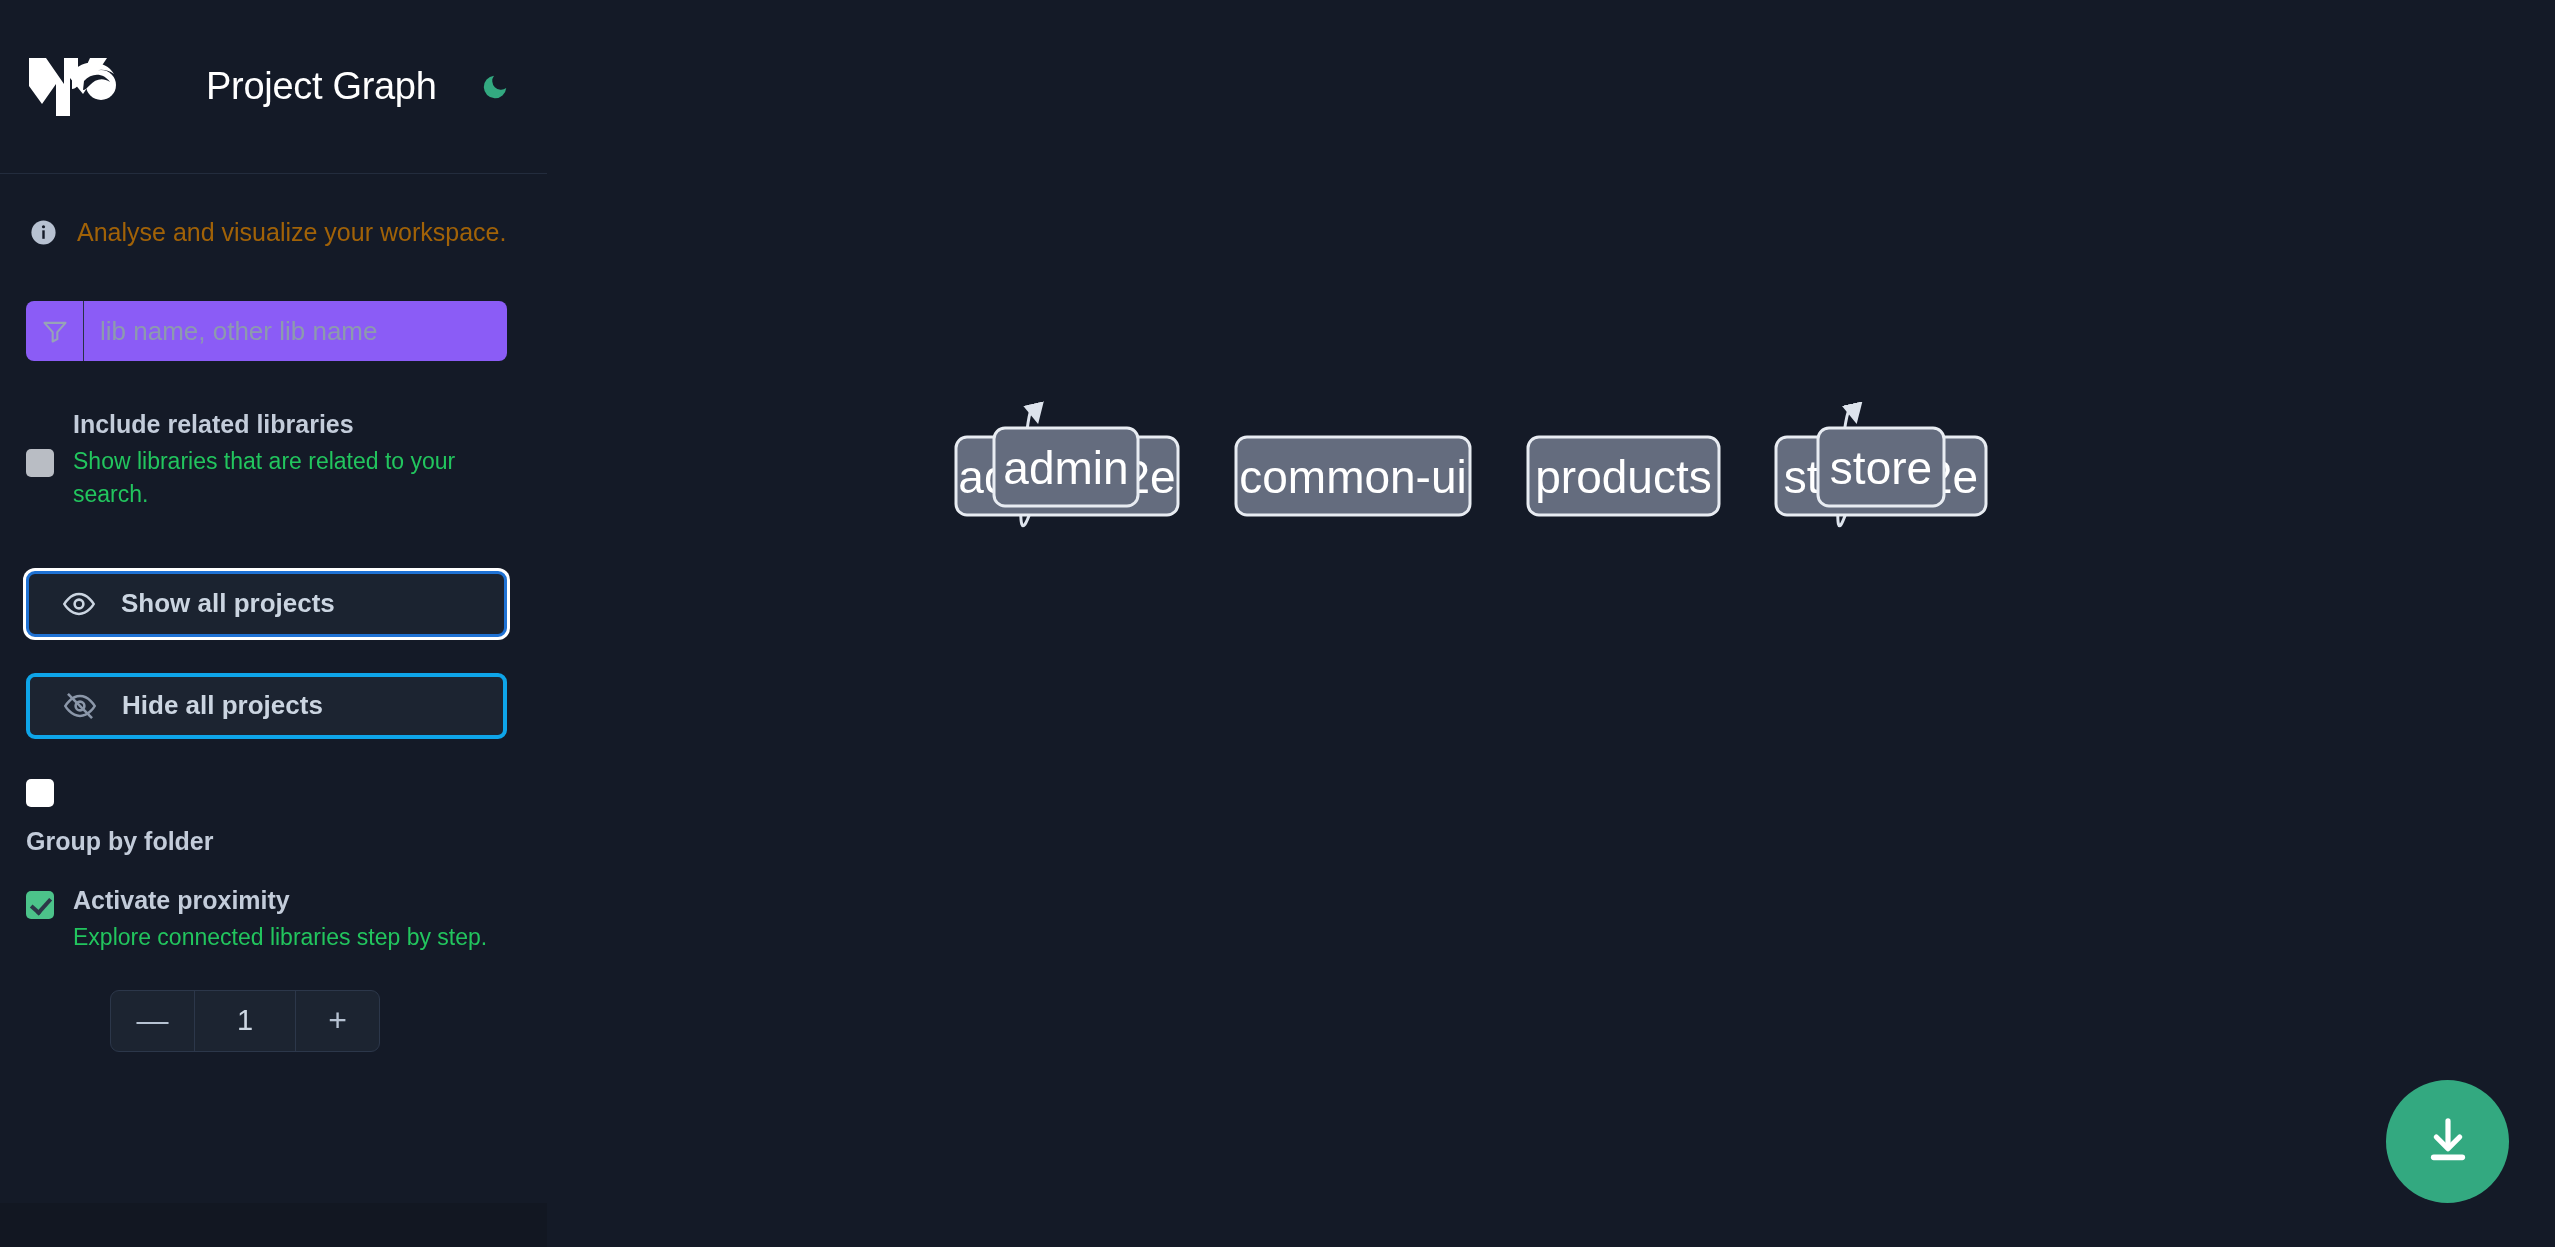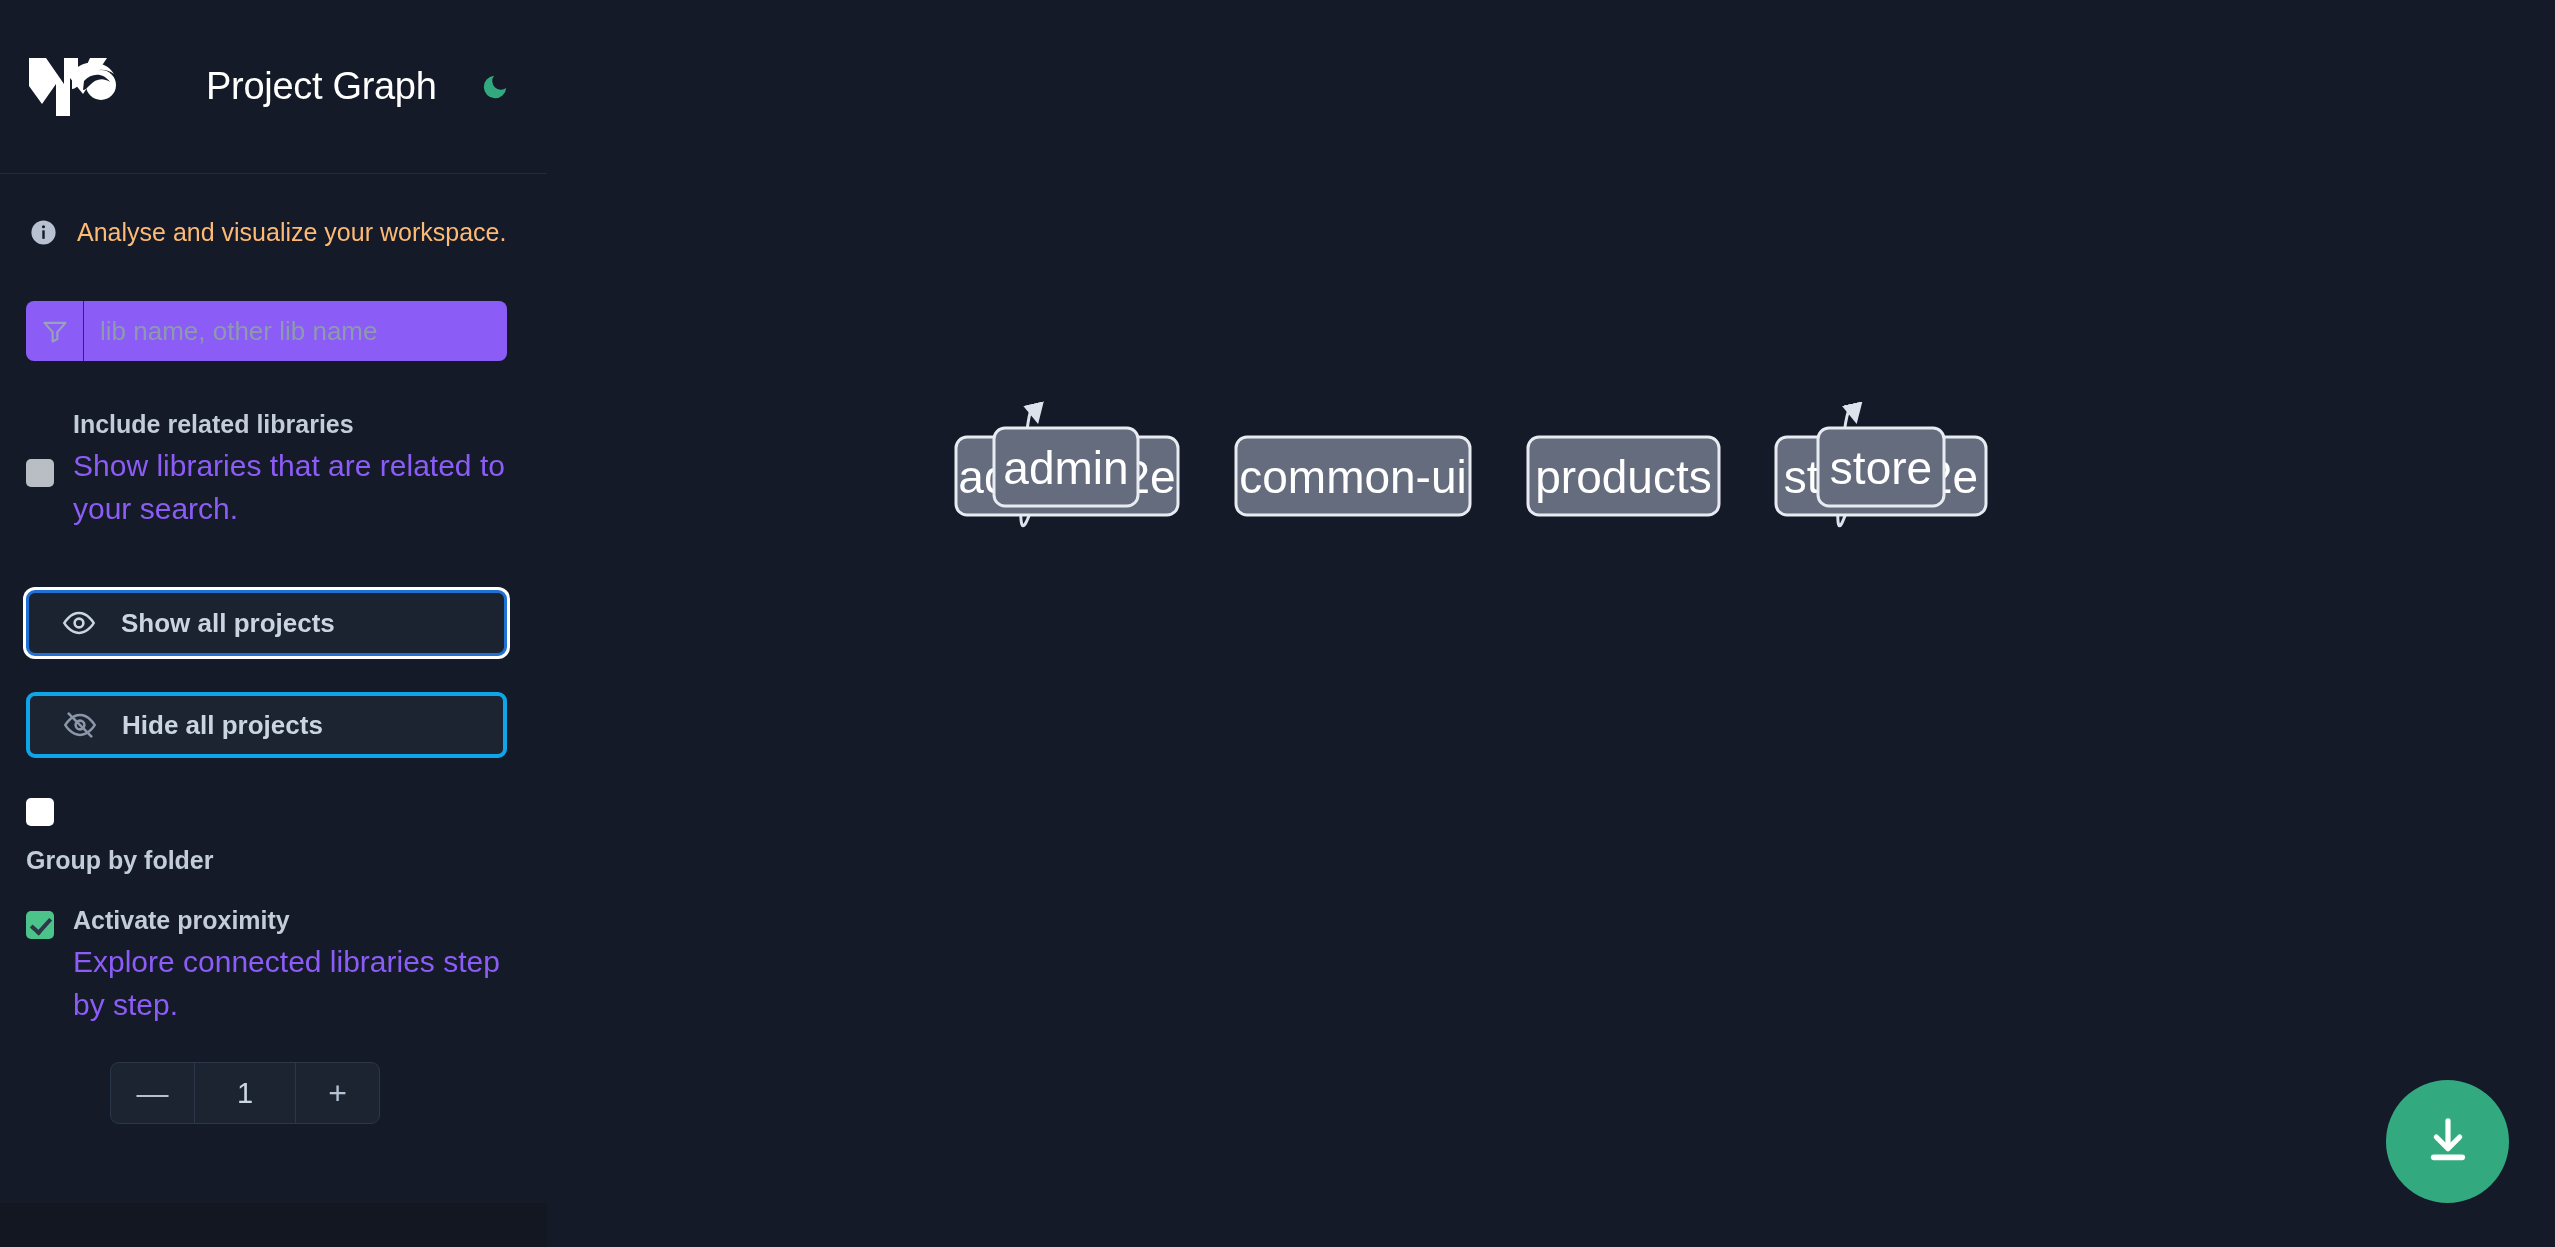--- a/index.html
+++ b/index.html
@@ -54,21 +54,21 @@
     display: flex; align-items: center; justify-content: center;
     cursor: pointer;
   }
 
   
   .sb-info {
     display: flex;
     align-items: center;
     gap: 19px;
     padding: 44px 0 0 29px;
-    color: #fdba74;
+    color: #a16207;
     font-size: 25px;
   }
   .info-icon { width: 29px; height: 29px; flex: 0 0 29px; }
 
   
   .search-wrap {
     margin: 54px 40px 0 26px;
     height: 60px;
     background: #8b5cf6;
     border-radius: 8px;
@@ -127,22 +127,22 @@
   }
 
   .check-text { flex: 1; min-width: 0; }
   .check-title {
     font-size: 25px;
     font-weight: bold;
     color: #c3ccda;
     line-height: 1.25;
   }
   .check-desc {
-    font-size: 30px;
-    color: #8b5cf6;
+    font-size: 23px;
+    color: #22c55e;
     line-height: 1.42;
     margin-top: 5px;
   }
 
   
   .act-btn {
     margin: 0 40px 8px 26px;
     height: 66px;
     background: #1c2431;
     border-radius: 9px;

